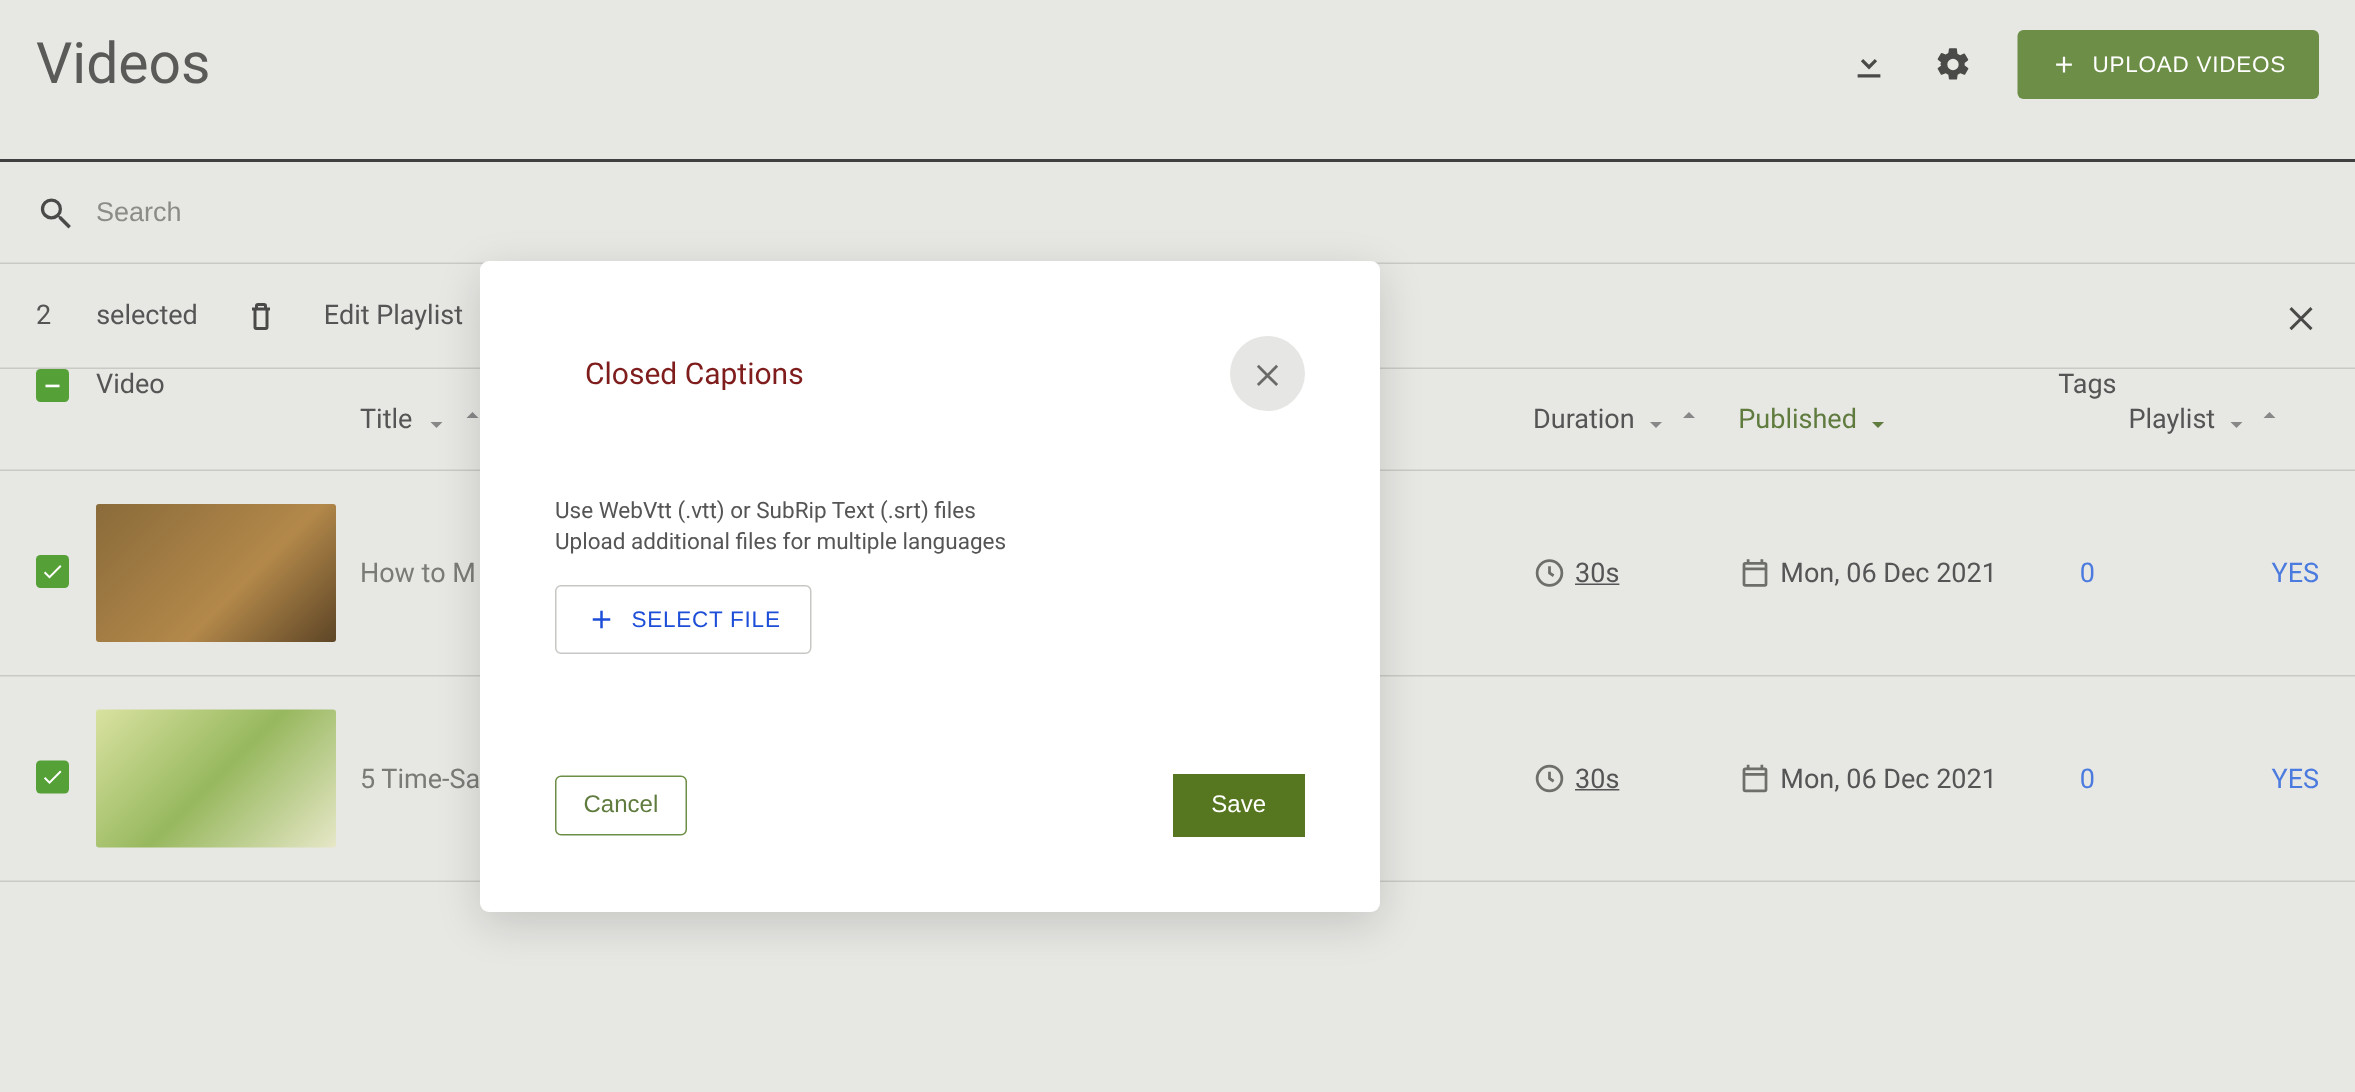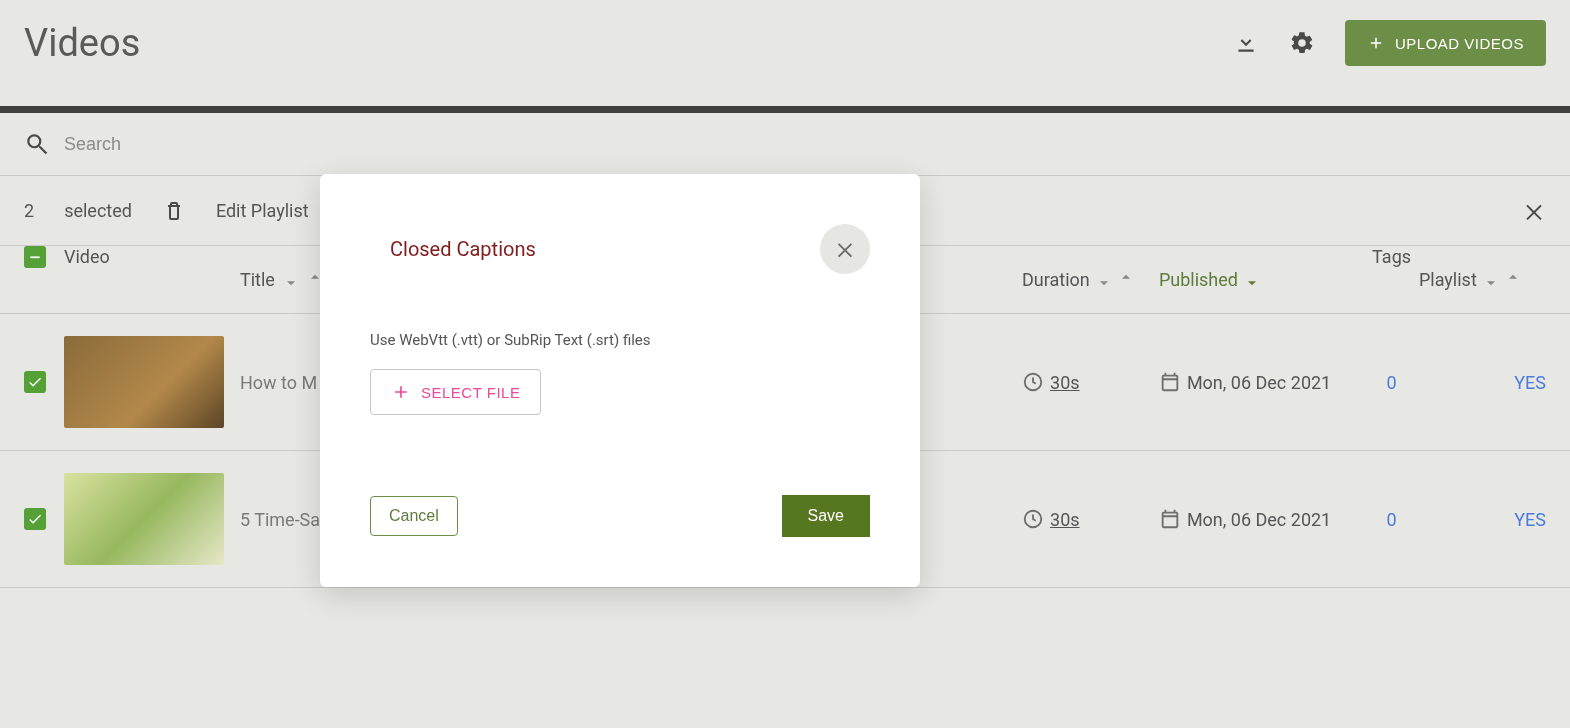--- a/index.html
+++ b/index.html
@@ -45,21 +45,21 @@
     padding: 14px 22px;
     font-size: 15px;
     letter-spacing: 0.5px;
     display: inline-flex;
     align-items: center;
     gap: 10px;
     cursor: pointer;
   }
 
   .search-bar {
-    border-top: 7px solid #404040;
+    border-top: 2px solid #404040;
     border-bottom: 1px solid #c9c9c5;
     display: flex;
     align-items: center;
     padding: 0 24px;
     height: 70px;
     gap: 14px;
   }
   .search-input {
     border: none;
     background: transparent;
@@ -156,21 +156,21 @@
   }
   .modal-body p { font-size: 15px; color:#555; line-height:1.4; }
   .select-file-btn {
     margin-top: 18px;
     border: 1px solid #c7c7c3;
     background: #fff;
     border-radius: 4px;
     padding: 12px 20px;
     display:inline-flex; align-items:center; gap:10px;
     font-size: 15px; letter-spacing: 0.5px;
-    color:#ec4899; cursor:pointer;
+    color:#1d4ed8; cursor:pointer;
   }
   .modal-foot {
     margin-top: 80px;
     display:flex; justify-content:space-between; align-items:center;
   }
   .cancel-btn {
     border: 1px solid #6d8e47; color:#5f7b3e; background:#fff;
     border-radius:4px; padding: 10px 18px; font-size:16px; cursor:pointer;
   }
   .save-btn {
@@ -364,20 +364,21 @@
   <div class="modal-head">
     <div class="modal-title">Closed Captions</div>
     <div class="close-circle">
       <svg width="22" height="22" viewBox="0 0 24 24" fill="currentColor">
           <path d="M18.3 5.71 12 12.01l-6.3-6.3-1.41 1.41 6.3 6.3-6.3 6.29 1.41 1.41 6.3-6.29 6.3 6.29 1.41-1.41-6.3-6.29 6.3-6.3z"></path>
         </svg>
     </div>
   </div>
   <div class="modal-body">
     <p>Use WebVtt (.vtt) or SubRip Text (.srt) files</p>
+    <p>Upload additional files for multiple languages</p>
     <button class="select-file-btn">
       <svg width="20" height="20" viewBox="0 0 24 24" fill="currentColor">
           <path d="M19 13h-6v6h-2v-6H5v-2h6V5h2v6h6v2z"></path>
         </svg>
       <span>SELECT FILE</span>
     </button>
   </div>
   <div class="modal-foot">
     <button class="cancel-btn">Cancel</button>
     <button class="save-btn">Save</button>

